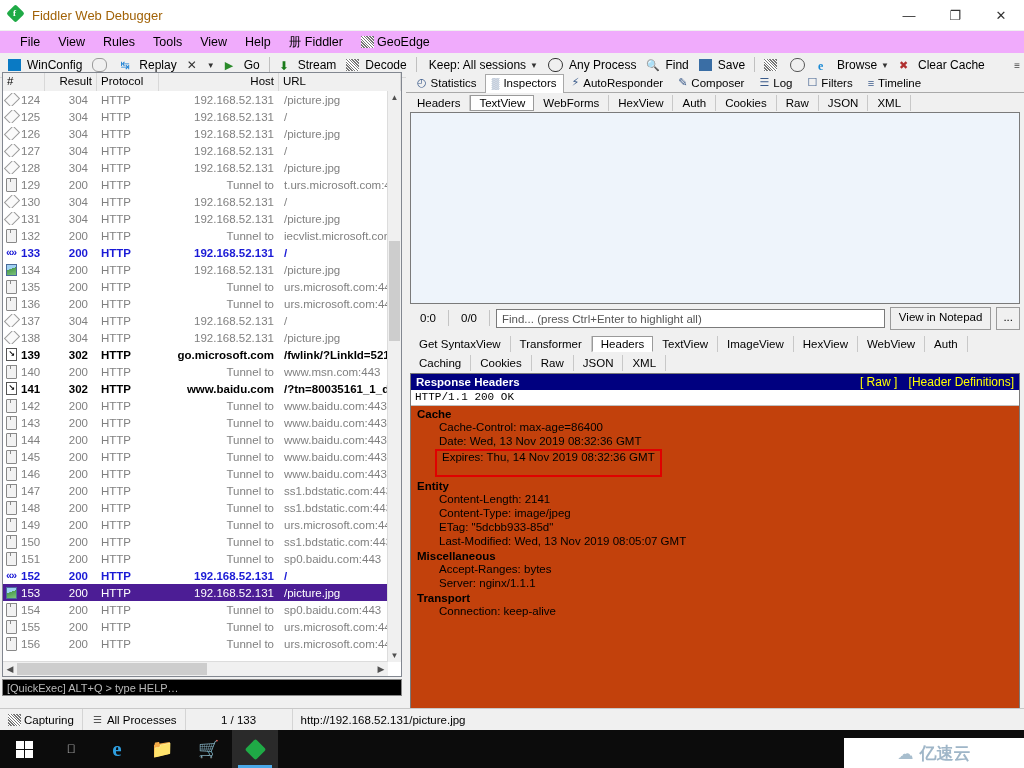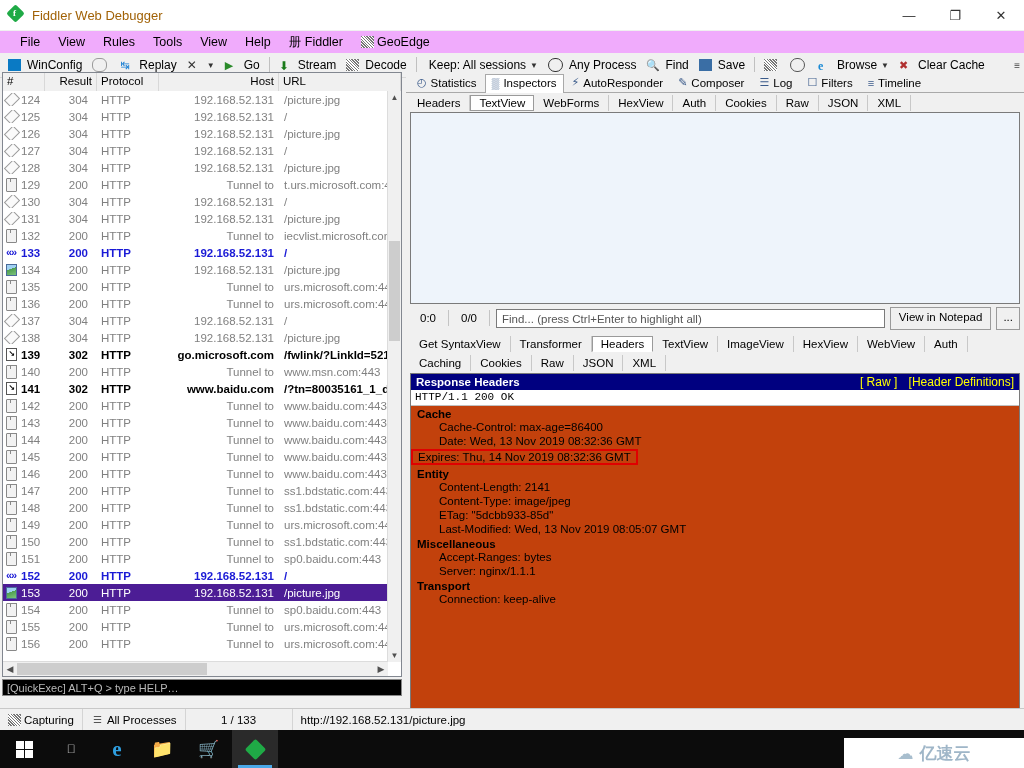--- a/index.html
+++ b/index.html
@@ -101,21 +101,21 @@
   .ltab{font-size:11.5px;padding:2px 9px;border-right:1px solid #c8c8c8;}
   .ltab.active{border:1px solid #9a9a9a;border-bottom:1px solid #fff;background:#fff;padding:1px 8px;}
 
   .hdr-panel{position:absolute;left:4px;top:301px;right:4px;bottom:4px;background:#c2410c;border:1px solid #7a7a7a;overflow:hidden;}
   .hdr-title{height:16px;background:#000080;color:#fff;font-weight:bold;font-size:11.5px;display:flex;align-items:center;padding:0 5px;}
   .hdr-links{margin-left:auto;color:#ffff00;font-weight:normal;font-size:12px;}
   .hdr-links span{margin-left:8px;}
   .statusline{height:15px;background:#fff;border-bottom:1px solid #c0c0c0;font-family:"Liberation Mono","DejaVu Sans Mono",monospace;font-size:11px;padding-left:4px;line-height:15px;}
   .hgroup{font-weight:bold;font-size:11.5px;padding:2px 0 0 6px;}
   .hline{font-size:11.5px;padding:1px 0 1px 28px;position:relative;display:block;}
-  .hline.hl{display:inline-block;border:2px solid #e00000;padding:0 5px 0 5px;border-radius:0;}
+  .hline.hl{display:inline-block;border:2px solid #e00000;padding:0 5px 12px 5px;margin-left:24px;border-radius:0;}
   .hl-wrap{padding-left:0;}
 
   
   .statusbar{position:absolute;left:0;bottom:0;width:1024px;height:21px;background:#f0f0f0;border-top:1px solid #c8c8c8;display:flex;align-items:center;font-size:11.5px;text-align:center;}
   .sb{padding:0 8px;height:21px;display:flex;align-items:center;border-right:1px solid #d4d4d4;}
   .sb.grow{flex:1;border-right:none;}
 
   
   .taskbar{position:absolute;left:0;top:730px;width:1024px;height:38px;background:#0c0c0c;display:flex;align-items:center;}
   .startbtn{width:48px;height:38px;display:flex;align-items:center;justify-content:center;}

